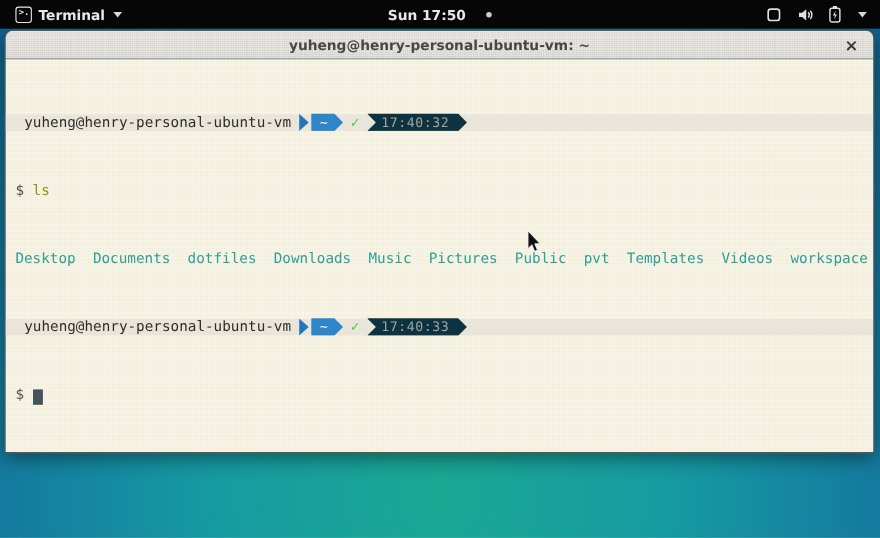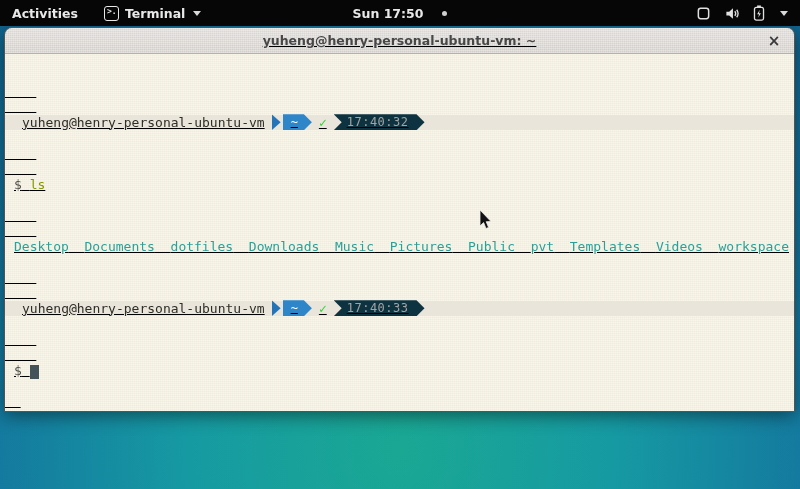--- a/index.html
+++ b/index.html
@@ -27,21 +27,21 @@
   .topbar .tray { margin-left:auto; display:flex; align-items:center; gap:13px; padding:0 12px; height:100%; cursor:pointer; }
   .tray svg { display:block; }
 
   
   .window {
     position:absolute; left:4px; top:27px; width:791px; height:385px;
     border-radius:8px 8px 0 0;
     border:1px solid #57534e;
     box-shadow:0 4px 18px rgba(0,0,0,.45);
     overflow:hidden; z-index:10;
-    display:flex; flex-direction:column;text-decoration:underline;
+    display:flex; flex-direction:column;
   }
   .titlebar {
     height:26px; flex:0 0 26px; position:relative;
     background:
       repeating-linear-gradient(0deg, rgba(255,255,255,.28) 0 1px, transparent 1px 2px),
       repeating-linear-gradient(90deg, rgba(255,255,255,.22) 0 1px, transparent 1px 2px),
       linear-gradient(#dcd8d4,#d2cec9);
     border-bottom:1px solid #b4b0aa;
     display:flex; align-items:center; justify-content:center;
   }
@@ -54,21 +54,21 @@
 
   
   .term {
     flex:1; position:relative;
     background:
       repeating-linear-gradient(0deg, rgba(255,255,255,.30) 0 1px, transparent 1px 2px),
       repeating-linear-gradient(90deg, rgba(255,255,255,.22) 0 1px, transparent 1px 2px),
       #f2edd8;
     font-family:"DejaVu Sans Mono","Liberation Mono",monospace;
     font-size:13px; line-height:15.5px; color:#2e2e28;
-    padding-top:14px; white-space:pre; overflow:hidden;
+    padding-top:3px; white-space:pre; overflow:hidden;
   }
   .line { padding-left:9px; height:15.5px; display:block; }
   .prompt-line { background:#e9e5da; padding-left:17px; display:flex; align-items:center; }
   .prompt-line .user { color:#2e2e28; }
 
   .pl { display:inline-flex; align-items:center; height:16px; }
   .pl-arrow { width:9px; height:16px; background:#2674b8; margin-left:7px;
     clip-path:polygon(0 0, 100% 50%, 0 100%); }
   .seg { display:inline-flex; align-items:center; height:16px; font-size:12px; }
   .seg-blue { background:#2e86c8; color:#fdfdfd; margin-left:2px; padding:0 14px 0 8px;
@@ -82,23 +82,20 @@
   .dir { color:#2ba099; }
   .cursor-block { display:inline-block; width:9px; height:14px; background:#44525a; vertical-align:text-bottom; transform:translateY(1px); }
 
   
   .pointer { position:absolute; left:479px; top:209px; z-index:40; pointer-events:none; }
 </style>
 </head>
 <body>
 
 <div class="topbar">
-  <div class="activities">
-    <span>Activities</span>
-  </div>
   <div class="appmenu">
     <span class="term-ico">&gt;.</span>
     <span>Terminal</span>
     <span class="chev-down"></span>
   </div>
   <div class="clock-wrap">
     <span>Sun 17:50</span>
     <span class="notif-dot"></span>
   </div>
   <div class="tray">

